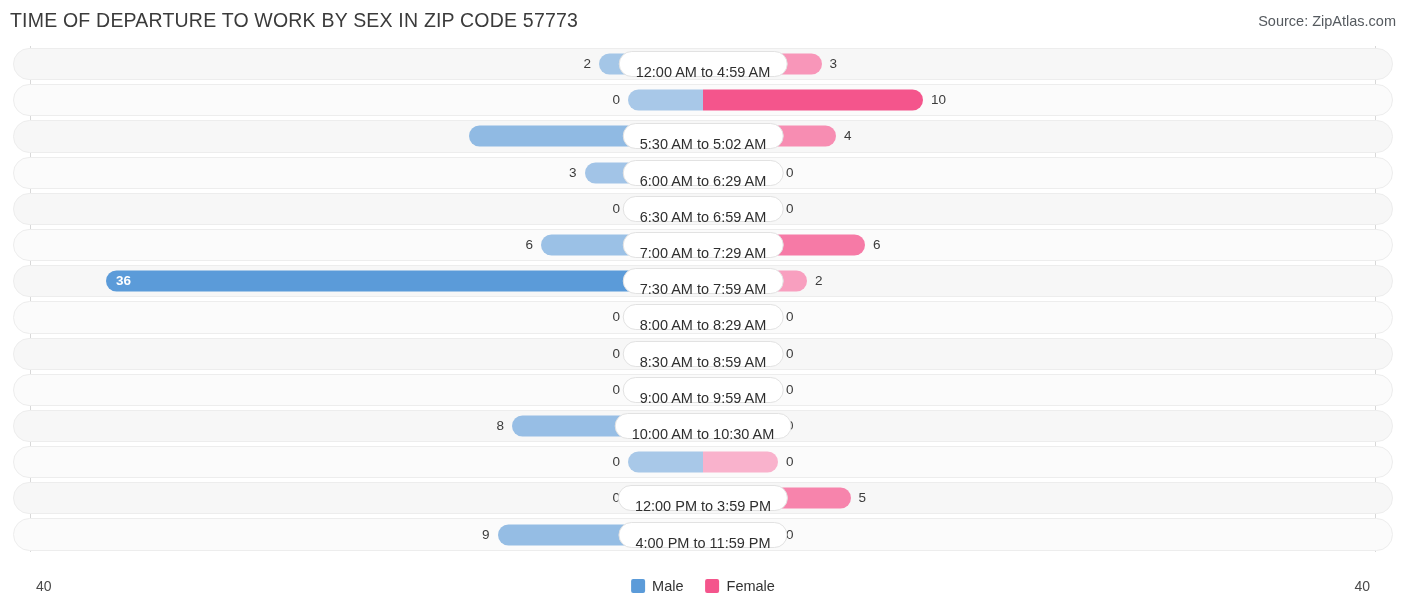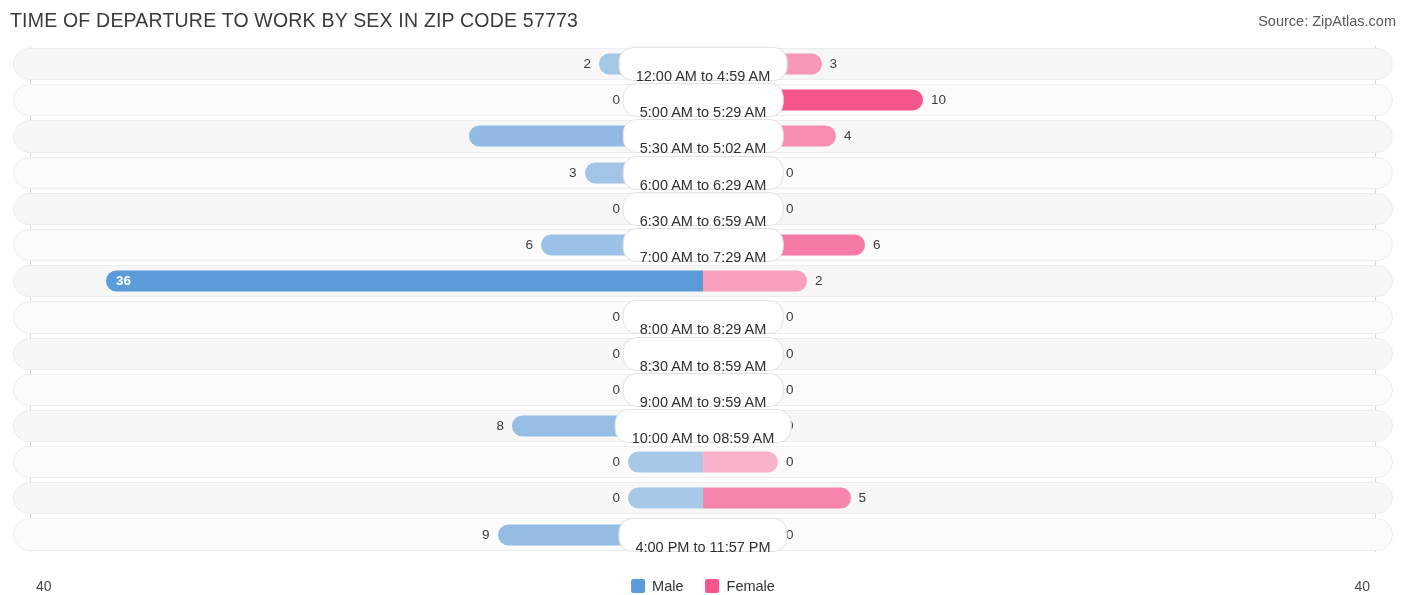--- a/index.html
+++ b/index.html
@@ -135,21 +135,21 @@
   .center-pill {
     position: absolute;
     top: 50%;
     left: 50%;
     transform: translate(-50%, -50%);
     background: #ffffff;
     border: 1px solid #e2e2e2;
     border-radius: 14px;
     height: 26px;
     line-height: 24px;
-    padding: 16px 16px;
+    padding: 8px 16px;
     font-size: 14.5px;
     color: #2f2f2f;
     white-space: nowrap;
     text-align: center;
     box-sizing: border-box;
     z-index: 5;
   }
 
   
   .footer {
@@ -216,21 +216,20 @@
           <div class="bar-value male-val" style="left: 565px; width: 26px;">2</div>
           <div class="bar-value female-val" style="left: 829.5px;">3</div>
           <div class="center-pill">12:00 AM to 4:59 AM</div>
         </div>
         <div class="row">
           <div class="row-track"></div>
           <div class="bar male" style="left: 628px; width: 75px; background: rgb(168, 200, 232);"></div>
           <div class="bar female" style="left: 703px; width: 220px; background: rgb(244, 85, 140);"></div>
           <div class="bar-value male-val" style="left: 594px; width: 26px;">0</div>
           <div class="bar-value female-val" style="left: 931px;">10</div>
-          <div class="center-pill">5:00 AM to 5:29 AM</div>
         </div>
         <div class="row">
           <div class="row-track"></div>
           <div class="bar male" style="left: 468.5px; width: 234.5px; background: rgb(144, 186, 227);"></div>
           <div class="bar female" style="left: 703px; width: 133px; background: rgb(247, 141, 178);"></div>
           <div class="bar-value male-val" style="left: 434.5px; width: 26px; margin-top: 30px;">11</div>
           <div class="bar-value female-val" style="left: 844px;">4</div>
           <div class="center-pill">5:30 AM to 5:02 AM</div>
         </div>
         <div class="row">
@@ -256,20 +255,21 @@
           <div class="bar-value male-val" style="left: 507px; width: 26px;">6</div>
           <div class="bar-value female-val" style="left: 873px;">6</div>
           <div class="center-pill">7:00 AM to 7:29 AM</div>
         </div>
         <div class="row">
           <div class="row-track"></div>
           <div class="bar male" style="left: 106px; width: 597px; background: rgb(91, 155, 217);"></div>
           <div class="bar female" style="left: 703px; width: 104px; background: rgb(248, 159, 191);"></div>
           <div class="bar-value male-val inside" style="left: 116px;">36</div>
           <div class="bar-value female-val" style="left: 815px;">2</div>
+          <div class="center-pill">7:30 AM to 7:59 AM</div>
         </div>
         <div class="row">
           <div class="row-track"></div>
           <div class="bar male" style="left: 628px; width: 75px; background: rgb(168, 200, 232);"></div>
           <div class="bar female" style="left: 703px; width: 75px; background: rgb(249, 178, 204);"></div>
           <div class="bar-value male-val" style="left: 594px; width: 26px;">0</div>
           <div class="bar-value female-val" style="left: 786px;">0</div>
           <div class="center-pill">8:00 AM to 8:29 AM</div>
         </div>
         <div class="row">
@@ -287,43 +287,44 @@
           <div class="bar-value male-val" style="left: 594px; width: 26px;">0</div>
           <div class="bar-value female-val" style="left: 786px;">0</div>
           <div class="center-pill">9:00 AM to 9:59 AM</div>
         </div>
         <div class="row">
           <div class="row-track"></div>
           <div class="bar male" style="left: 512px; width: 191px; background: rgb(151, 190, 229);"></div>
           <div class="bar female" style="left: 703px; width: 75px; background: rgb(249, 178, 204);"></div>
           <div class="bar-value male-val" style="left: 478px; width: 26px;">8</div>
           <div class="bar-value female-val" style="left: 786px;">0</div>
-          <div class="center-pill">10:00 AM to 08:59 AM</div>
+          <div class="center-pill">10:00 AM to 10:30 AM</div>
         </div>
         <div class="row">
           <div class="row-track"></div>
           <div class="bar male" style="left: 628px; width: 75px; background: rgb(168, 200, 232);"></div>
           <div class="bar female" style="left: 703px; width: 75px; background: rgb(249, 178, 204);"></div>
           <div class="bar-value male-val" style="left: 594px; width: 26px;">0</div>
           <div class="bar-value female-val" style="left: 786px;">0</div>
         </div>
         <div class="row">
           <div class="row-track"></div>
           <div class="bar male" style="left: 628px; width: 75px; background: rgb(168, 200, 232);"></div>
           <div class="bar female" style="left: 703px; width: 147.5px; background: rgb(247, 132, 172);"></div>
           <div class="bar-value male-val" style="left: 594px; width: 26px;">0</div>
           <div class="bar-value female-val" style="left: 858.5px;">5</div>
+          <div class="center-pill">12:00 PM to 3:59 PM</div>
         </div>
         <div class="row">
           <div class="row-track"></div>
           <div class="bar male" style="left: 497.5px; width: 205.5px; background: rgb(149, 189, 228);"></div>
           <div class="bar female" style="left: 703px; width: 75px; background: rgb(249, 178, 204);"></div>
           <div class="bar-value male-val" style="left: 463.5px; width: 26px;">9</div>
           <div class="bar-value female-val" style="left: 786px;">0</div>
-          <div class="center-pill">4:00 PM to 11:57 PM</div>
+          <div class="center-pill">4:00 PM to 11:59 PM</div>
         </div>
       </div>
   </div>
 
   <div class="footer">
     <div class="axis-tick left-tick">40</div>
     <div class="axis-tick right-tick">40</div>
     <div class="legend" id="legend">
         <div class="legend-item">
           <span class="legend-swatch" style="background: rgb(91, 155, 217);"></span>

